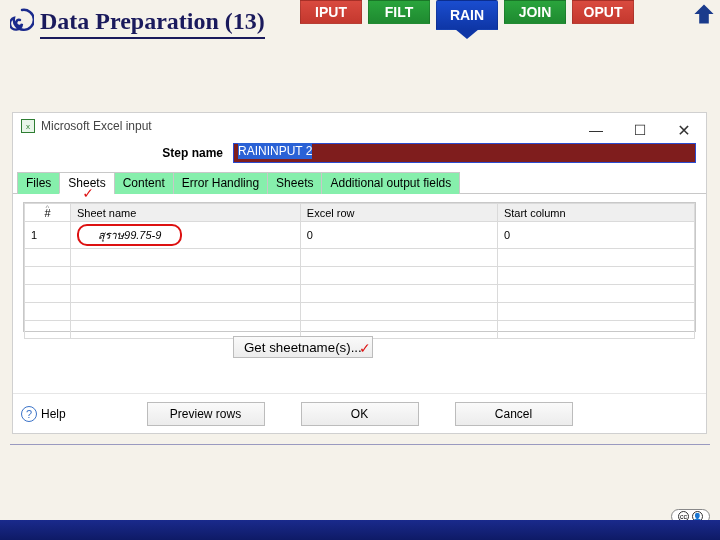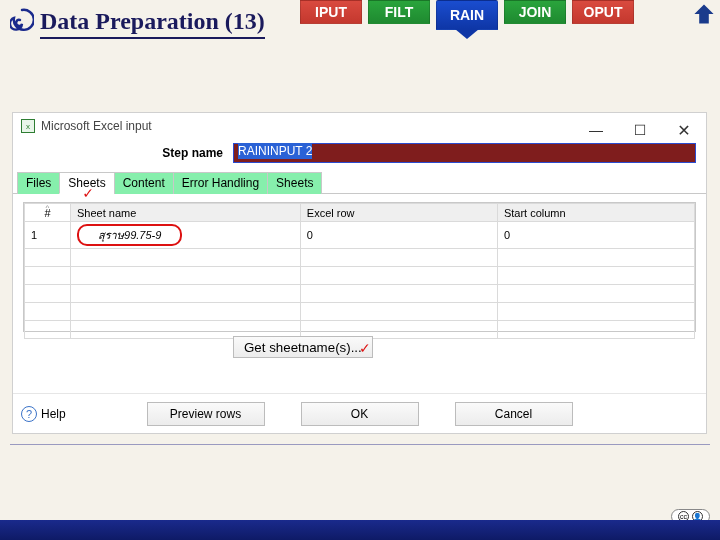--- a/index.html
+++ b/index.html
@@ -241,20 +241,21 @@
 
   <div class="tabs">
     <div class="tab">Files</div>
     <div class="tab active">
       <span>Sheets</span>
       <span class="checkmark" style="left:22px;top:12px;">✓</span>
     </div>
     <div class="tab">Content</div>
     <div class="tab">Error Handling</div>
     <div class="tab">Sheets</div>
+    <div class="tab">Additional output fields</div>
   </div>
 
   <div class="sheets-body">
     <div class="grid">
       <table>
         <tbody>
             <tr>
           <th class="hash">#</th>
           <th class="sheet">Sheet name</th>
           <th class="start">Excel row</th>

